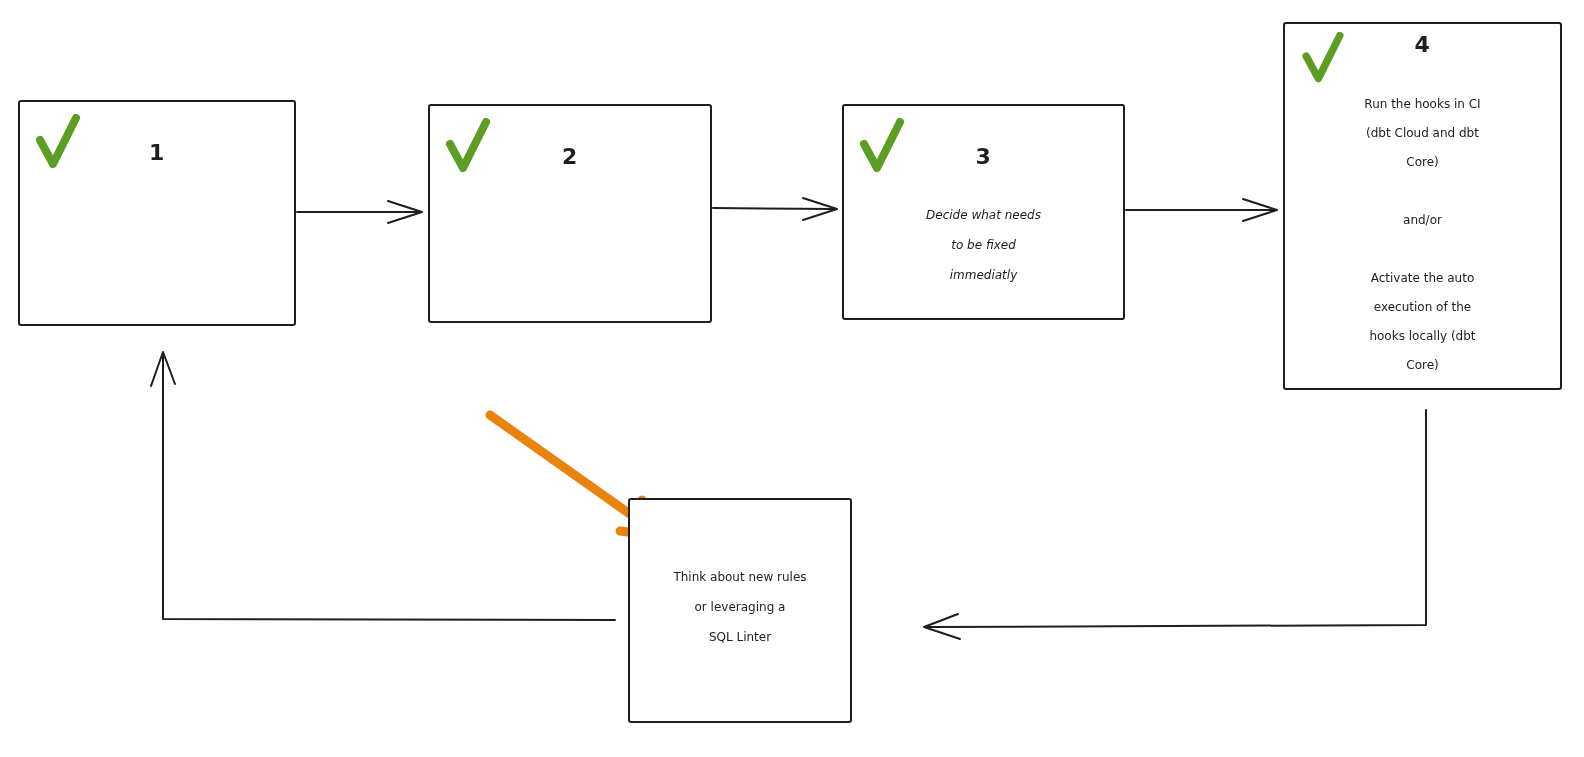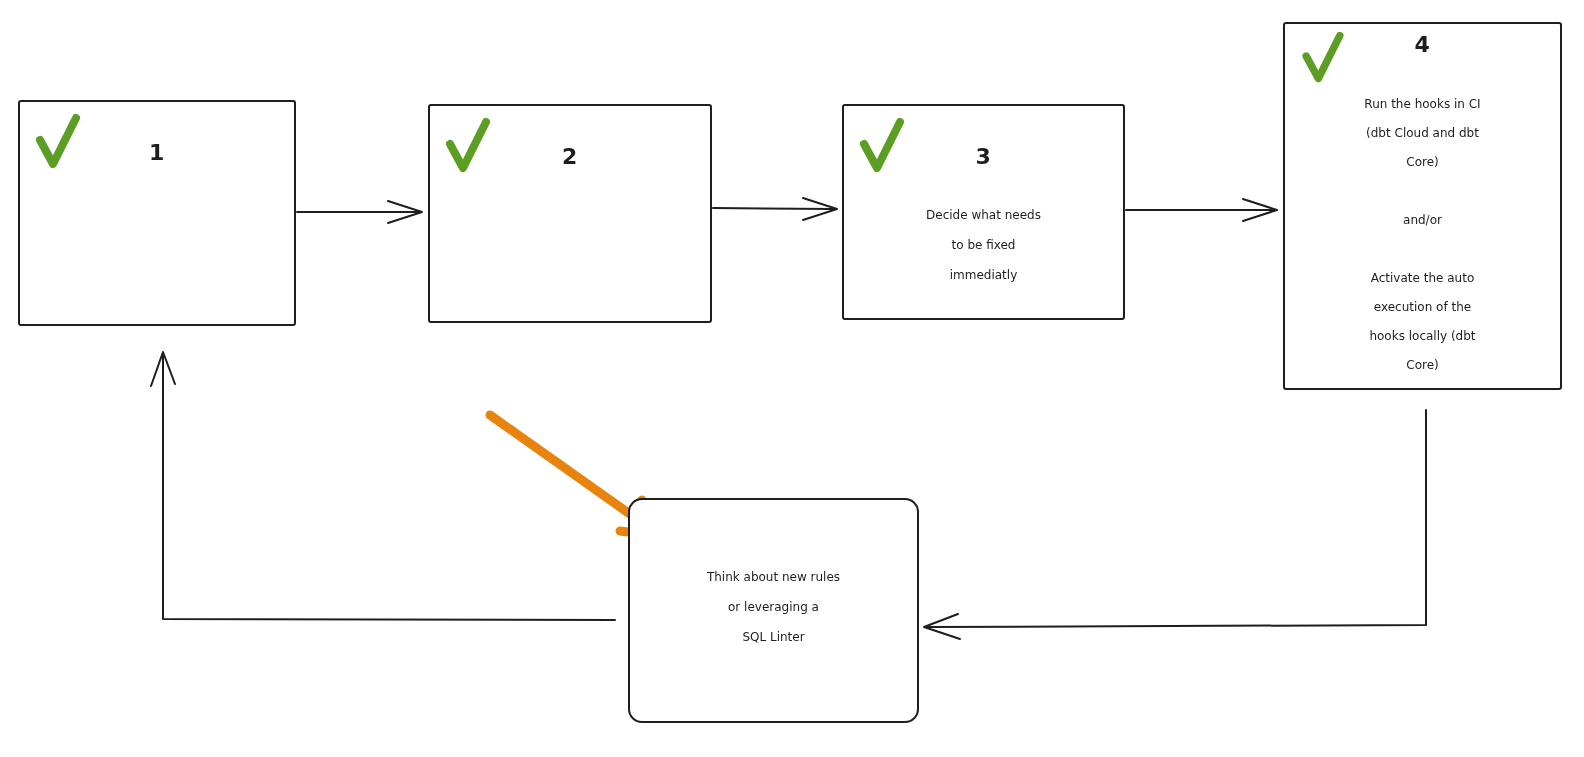--- a/index.html
+++ b/index.html
@@ -49,26 +49,26 @@
     text-align: center;
     font-size: 12px;
     line-height: 30px;
     white-space: pre-line;
   }
   
   #box-step-1 { left: 18px;   top: 100px; width: 278px; height: 226px; }
   #box-step-2 { left: 428px;  top: 104px; width: 284px; height: 219px; }
   #box-step-3 { left: 842px;  top: 104px; width: 283px; height: 216px; }
   #box-step-4 { left: 1283px; top: 22px;  width: 279px; height: 368px; }
-  #box-loop   { left: 628px;  top: 498px; width: 291px; height: 225px; border-radius: 14px; }
+  #box-loop   { left: 628px;  top: 498px; width: 224px; height: 225px; }
 
   #box-step-1 .num, #box-step-2 .num, #box-step-3 .num { top: 38px; }
   #box-step-1 .body-text { top: 96px; }
   #box-step-2 .body-text { top: 94px; }
-  #box-step-3 .body-text { top: 94px; }
+  #box-step-3 .body-text { top: 94px; font-style: italic; }
 
   #box-step-4 .num { top: 8px; }
   #box-step-4 .check { top: 6px; height: 56px; }
   #box-step-4 .body-text { top: 66px; line-height: 29px; }
 
   #box-loop .body-text { top: 62px; }
 
   .ink-arrow { fill: none; stroke-width: 2px; stroke-linecap: round; stroke-linejoin: round; }
   .hi-arrow  { fill: none; stroke-width: 9px; stroke-linecap: round; stroke-linejoin: round; }
 </style>

